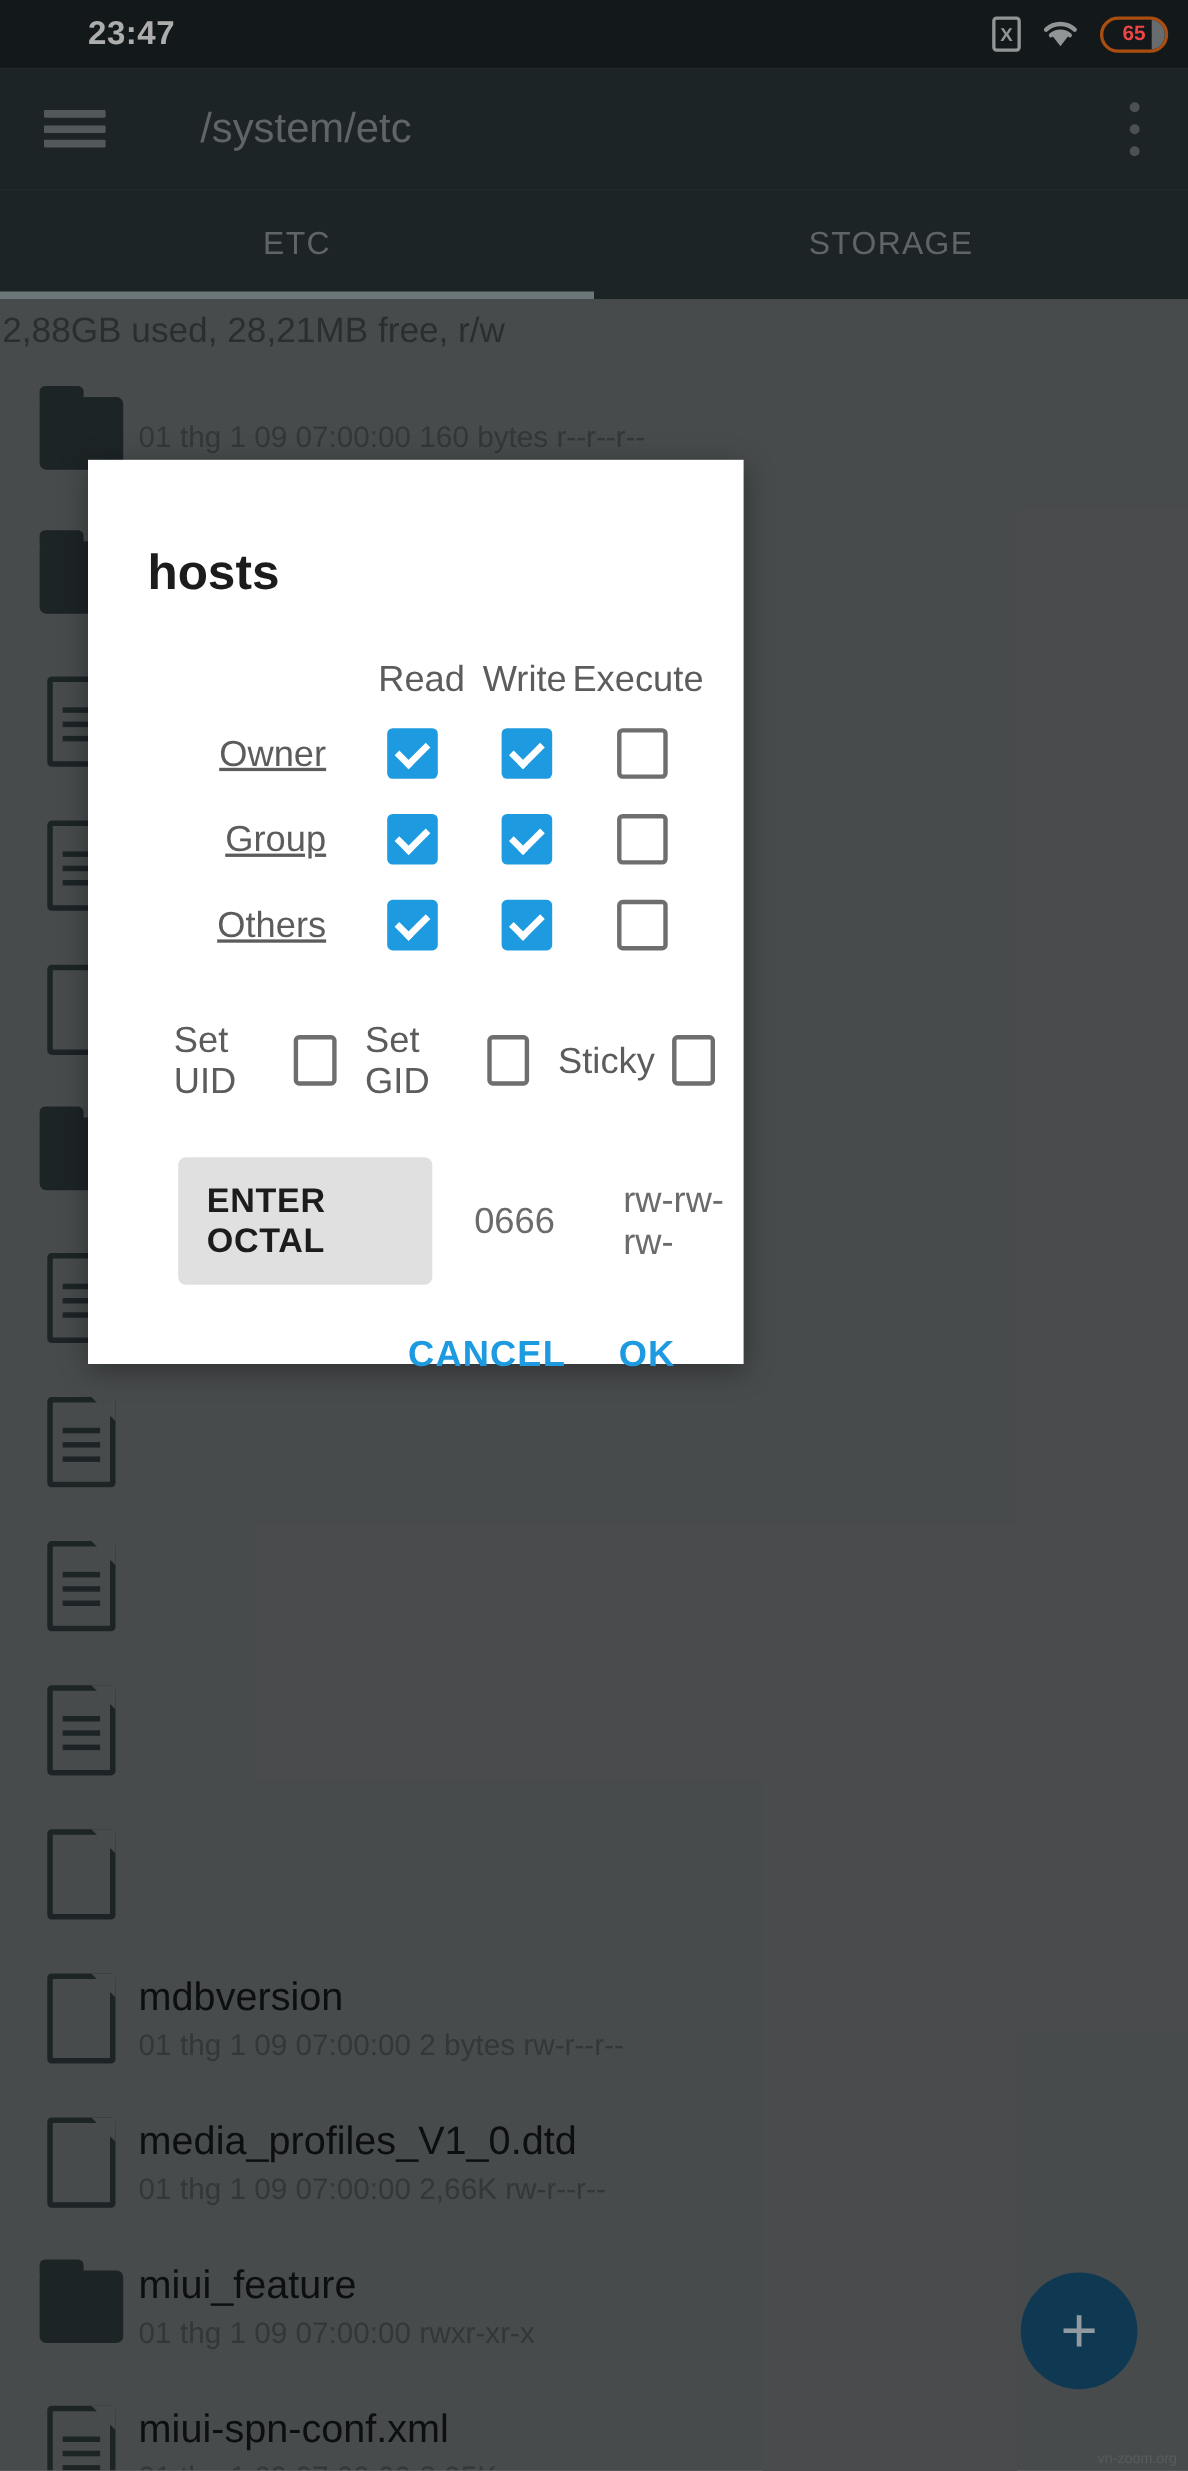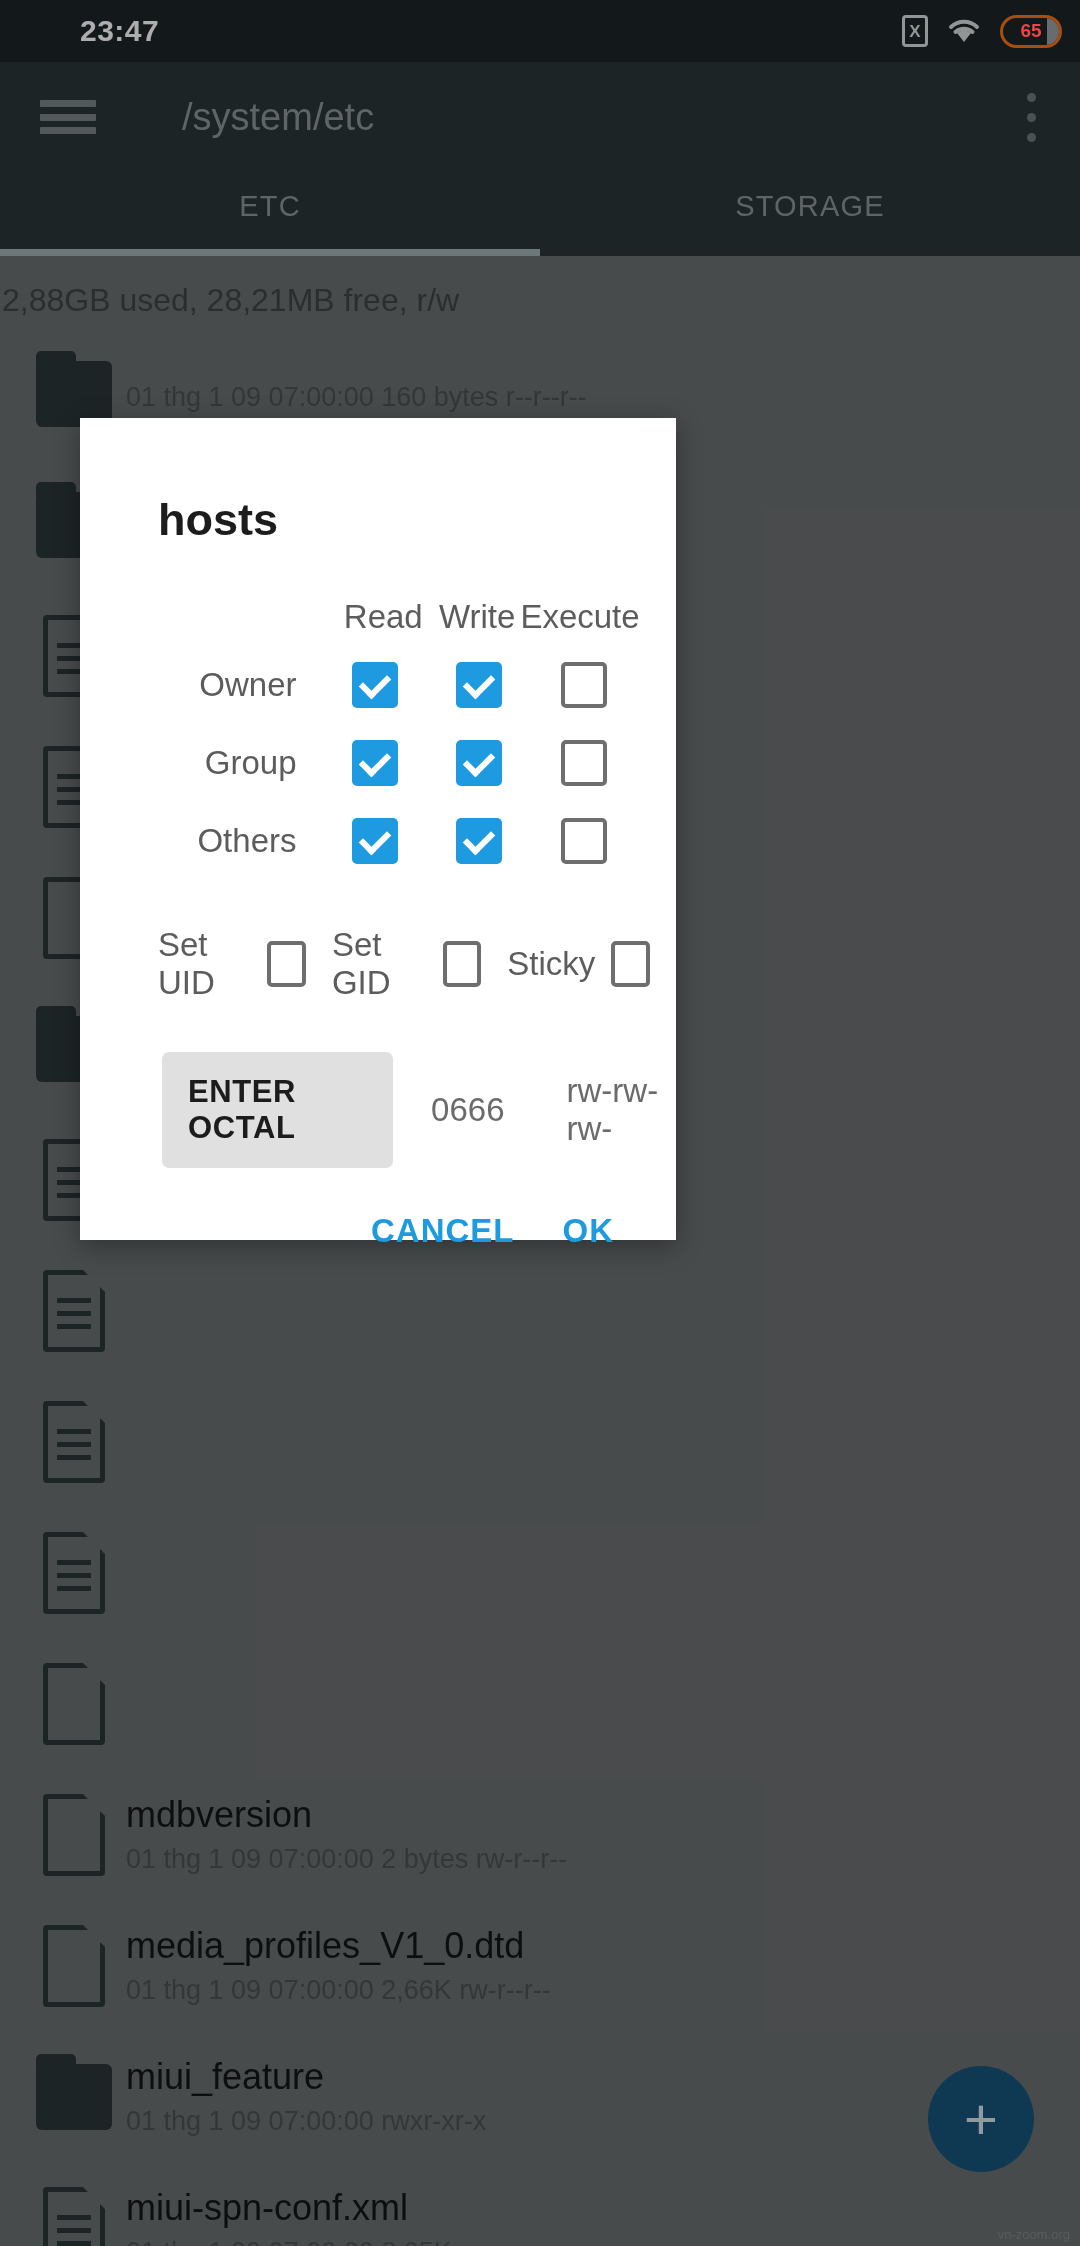--- a/index.html
+++ b/index.html
@@ -38,21 +38,21 @@
   }
   .hamburger{ width:56px; height:42px; display:flex; flex-direction:column;
     justify-content:space-between; padding:4px 0; margin-left:6px; }
   .hamburger i{ display:block; height:7px; background:#7b8487; border-radius:1px; }
   .path-title{ color:#8d9597; font-size:38px; margin-left:86px; }
   .overflow{ margin-left:auto; display:flex; flex-direction:column; gap:11px; padding-right:10px;}
   .overflow i{ width:9px; height:9px; border-radius:50%; background:#6f787b; display:block; }
 
   
   .tabs{
-    position:absolute; top:156px; left:0; width:1080px; height:100px;
+    position:absolute; top:172px; left:0; width:1080px; height:100px;
     background:#2b3639; display:flex;
   }
   .tab{ flex:1; display:flex; align-items:center; justify-content:center;
     color:#8d9597; font-size:29px; letter-spacing:1.2px; position:relative; }
   .tab.active::after{
     content:""; position:absolute; bottom:0; left:0; right:0; height:7px; background:#9fb0b4;
   }
 
   
   .storage-info{
@@ -99,28 +99,28 @@
     border-radius:50%; background:#17557a; display:flex; align-items:center;
     justify-content:center; color:#d6e3ea; font-size:58px; line-height:1; font-weight:300;
   }
 
   
   .dialog{
     position:absolute; left:80px; top:418px; width:596px; height:822px;
     background:#ffffff; box-shadow:0 6px 24px rgba(0,0,0,.35);
   }
   .dlg-title{
-    color:#1c1c1c; font-size:45px; font-weight:bold; padding:76px 0 0 78px;
+    color:#1c1c1c; font-size:45px; font-weight:bold; padding:76px 0 0 54px;
   }
   .perm-grid{ margin-top:42px; padding:0 40px 0 0; }
   .pg-row{ display:flex; align-items:center; height:78px; }
   .pg-row.head{ height:58px;margin-left:36px; }
   .pg-label{
     width:258px; text-align:right; padding-right:26px;
-    color:#5c5c5c; font-size:33px;
+    color:#5c5c5c; font-size:33px;text-decoration:underline;
   }
   .pg-cell{ width:112px; display:flex; align-items:center; justify-content:center;
     color:#5c5c5c; font-size:33px; }
   .cb{
     width:46px; height:46px; border-radius:5px; display:flex;
     align-items:center; justify-content:center; position:relative;
   }
   .cb.on{ background:#1e9ae0; }
   .cb.off{ border:4px solid #6e6e6e; background:transparent; }
   .cb.on::after{

